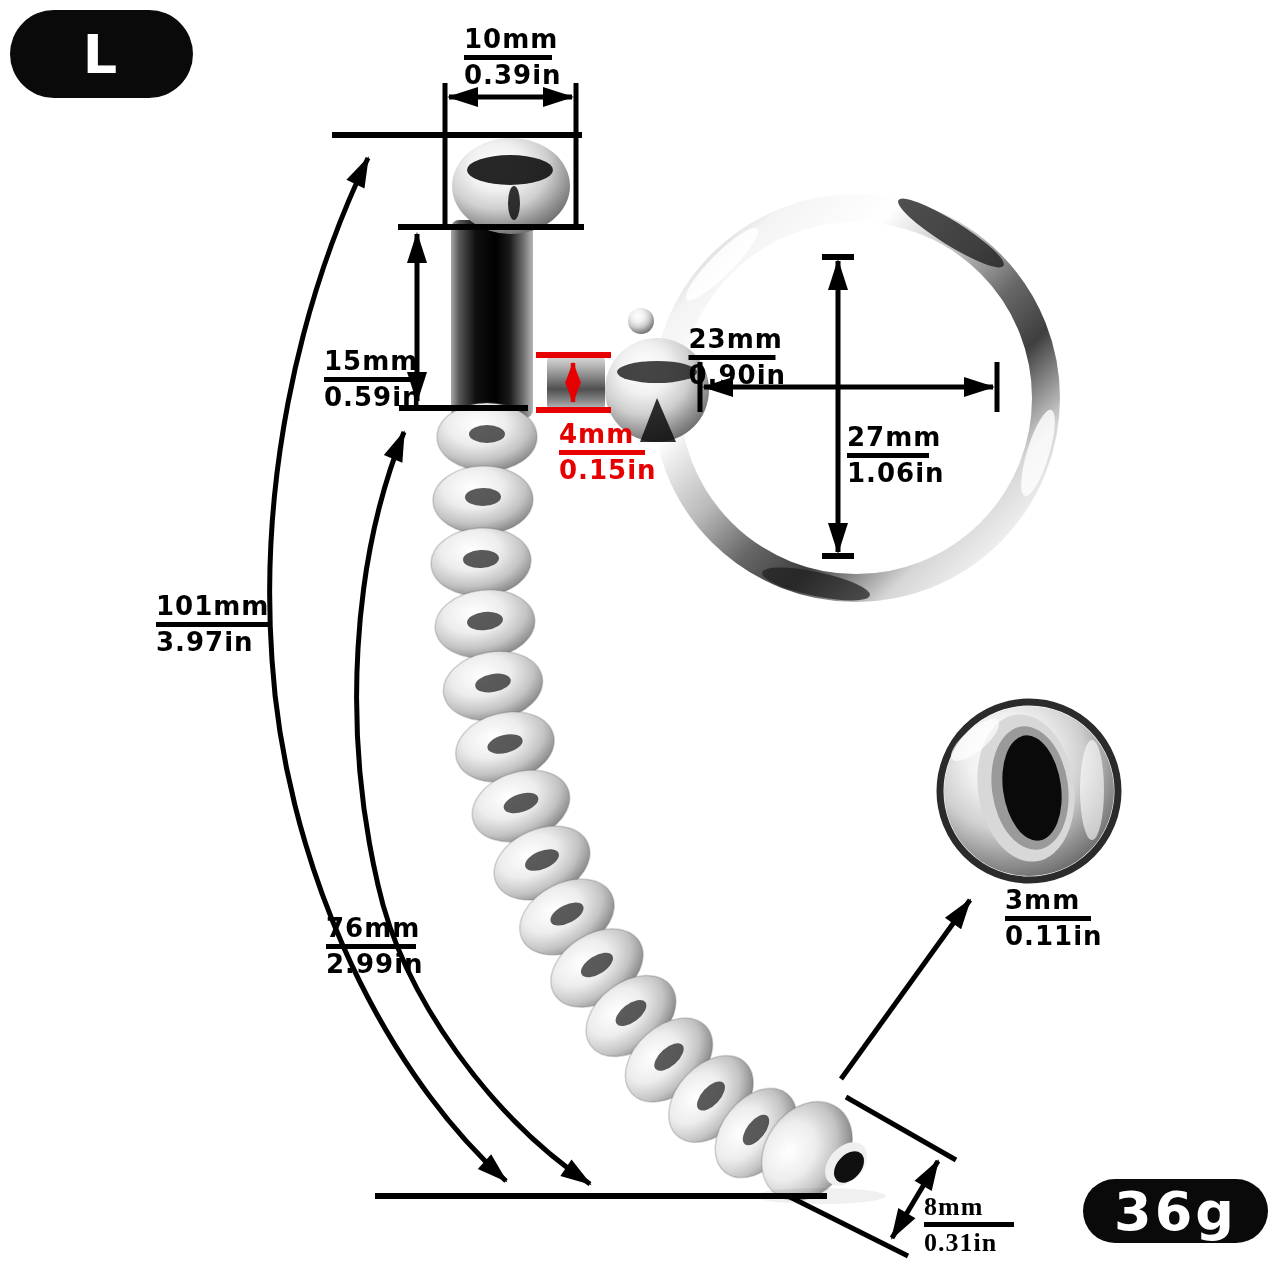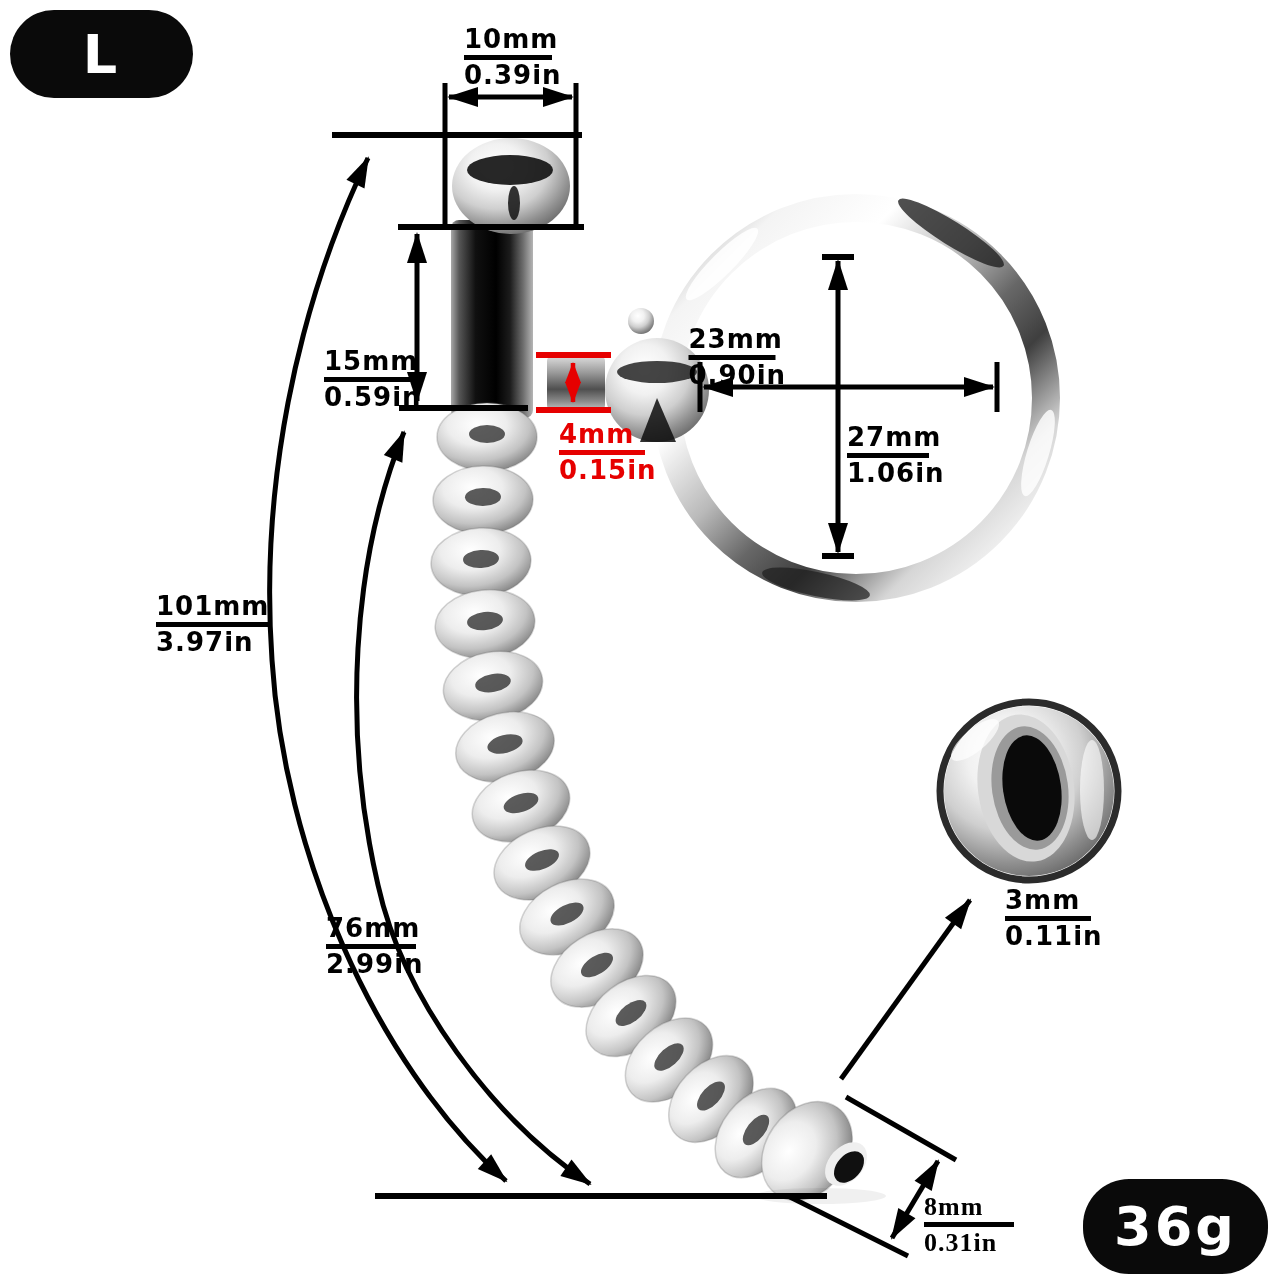--- a/index.html
+++ b/index.html
@@ -201,21 +201,21 @@
     <ellipse cx="1026" cy="788" rx="48" ry="74" fill="#d8d8d8" transform="rotate(-8 1026 788)"></ellipse>
     <ellipse cx="1030" cy="788" rx="38" ry="62" fill="#9a9a9a" transform="rotate(-8 1030 788)"></ellipse>
     <ellipse cx="1032" cy="788" rx="29" ry="53" fill="#0a0a0a" transform="rotate(-8 1032 788)"></ellipse>
     <ellipse cx="1092" cy="790" rx="12" ry="50" fill="#ffffff" opacity="0.6"></ellipse>
     <ellipse cx="975" cy="740" rx="30" ry="11" fill="#ffffff" opacity="0.7" transform="rotate(-40 975 740)"></ellipse>
   </g>
 </svg>
 
 <div class="badge" style="left:10px;top:10px;width:183px;height:88px;">L</div>
 
-<div class="badge" style="left:1083px;top:1179px;width:185px;height:95px;">36g</div>
+<div class="badge" style="left:1083px;top:1179px;width:185px;height:64px;">36g</div>
 
 <div class="dim" style="left:508px;top:26px;width:88px;">
   <div class="mm">10mm</div>
   <div class="bar"></div>
   <div class="in">0.39in</div>
 </div>
 
 <div class="dim" style="left:368px;top:300px;width:88px;margin-top:48px;">
   <div class="mm">15mm</div>
   <div class="bar"></div>

